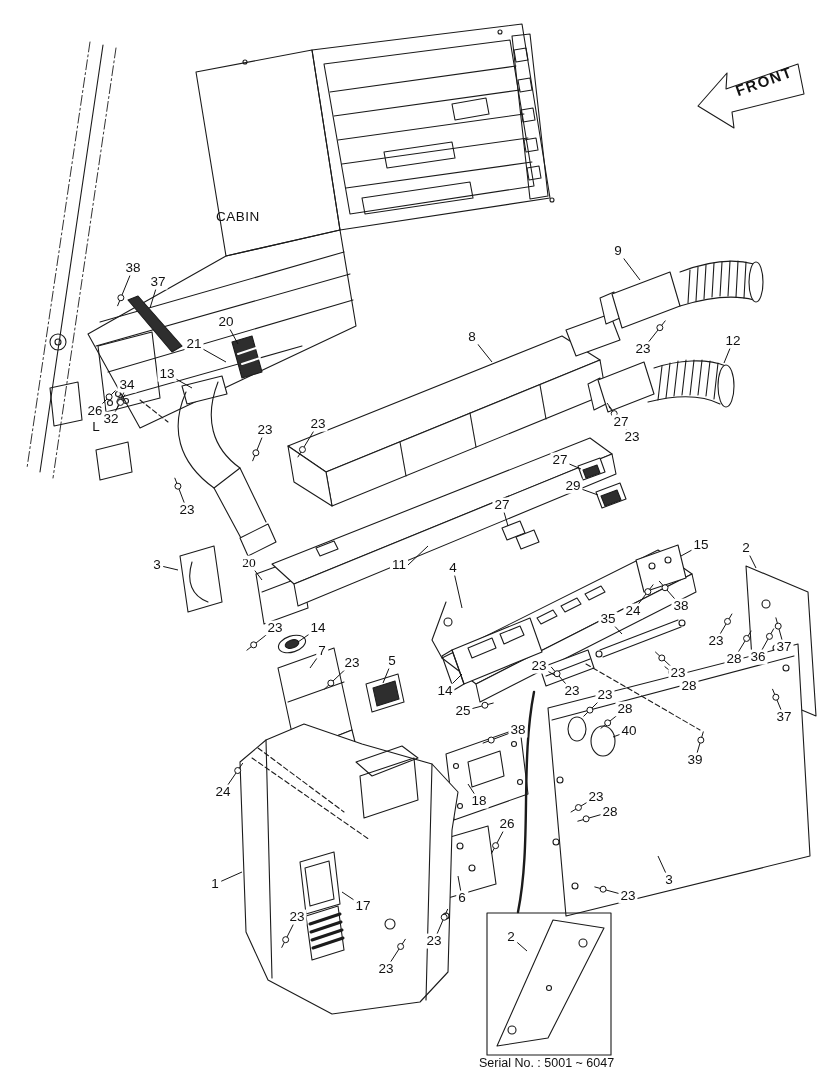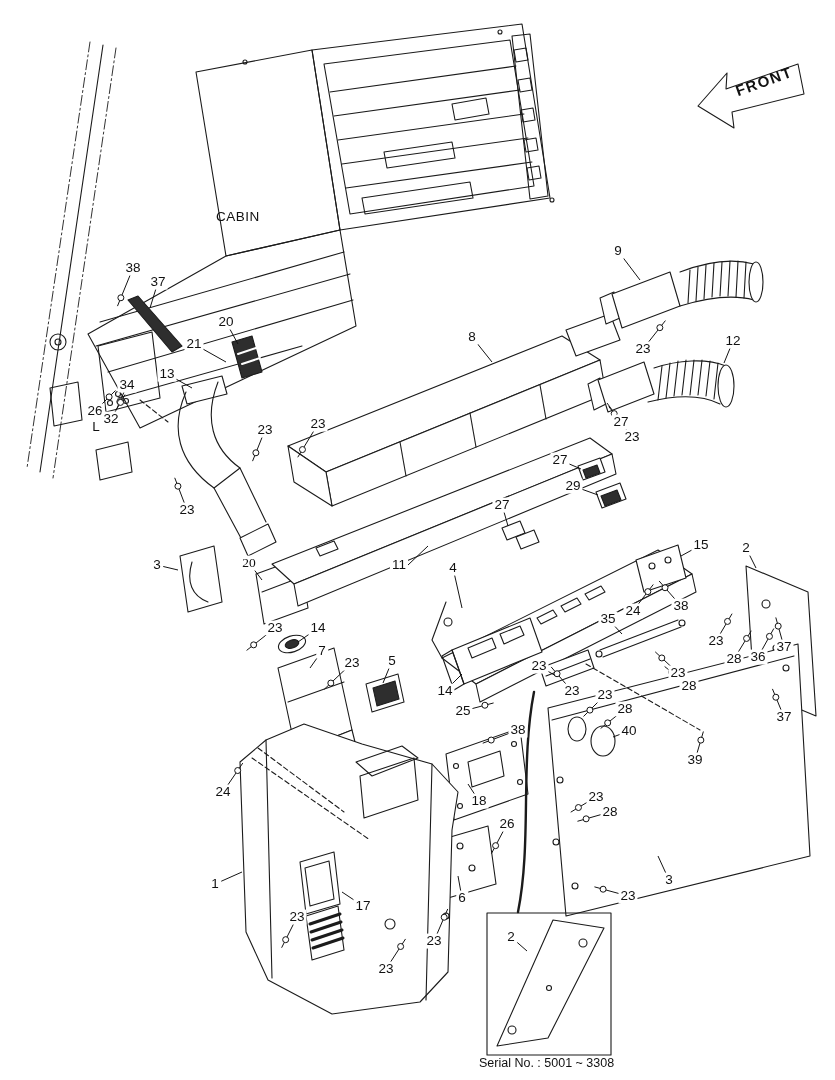--- a/index.html
+++ b/index.html
@@ -485,14 +485,14 @@
       <div class="callout" style="left: 386px; top: 969px;">23</div>
       <div class="callout" style="left: 596px; top: 797px;">23</div>
       <div class="callout" style="left: 610px; top: 812px;">28</div>
       <div class="callout" style="left: 628px; top: 896px;">23</div>
       <div class="callout" style="left: 669px; top: 880px;">3</div>
       <div class="callout" style="left: 511px; top: 937px;">2</div>
     </div>
 
   <div class="label cabin">CABIN</div>
   <div class="label front">FRONT</div>
-  <div class="label serial">Serial No. : 5001 ~ 3308</div>
+  <div class="label serial">Serial No. : 5001 ~ 6047</div>
 </div>
 
 </body></html>

